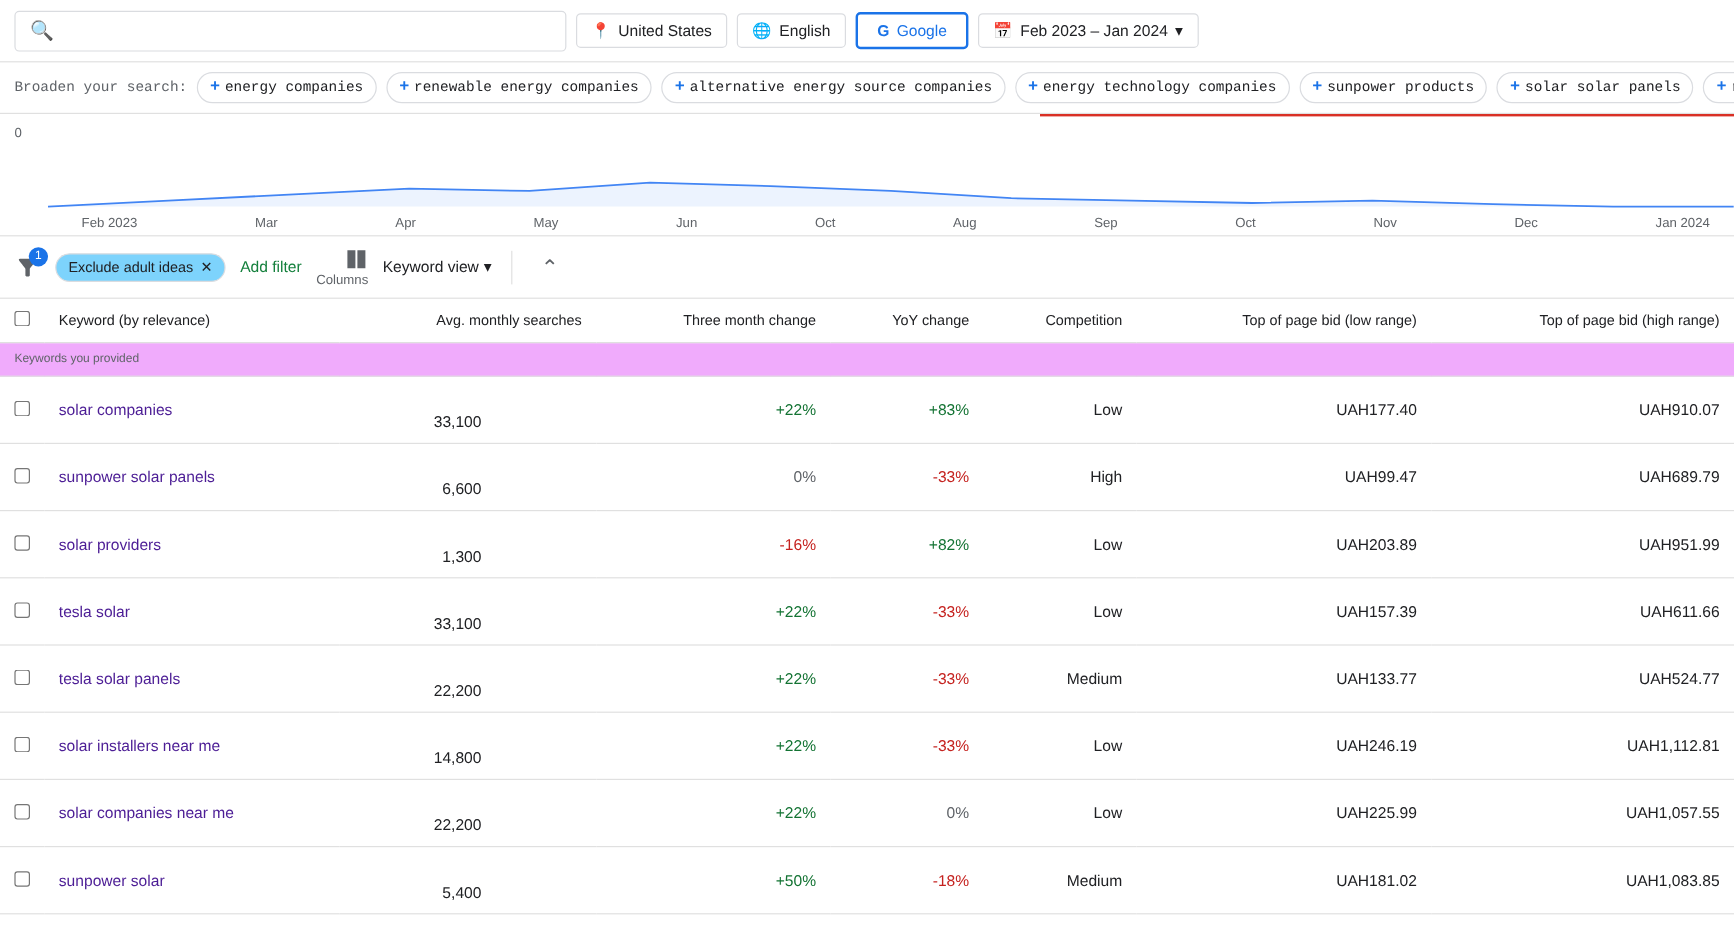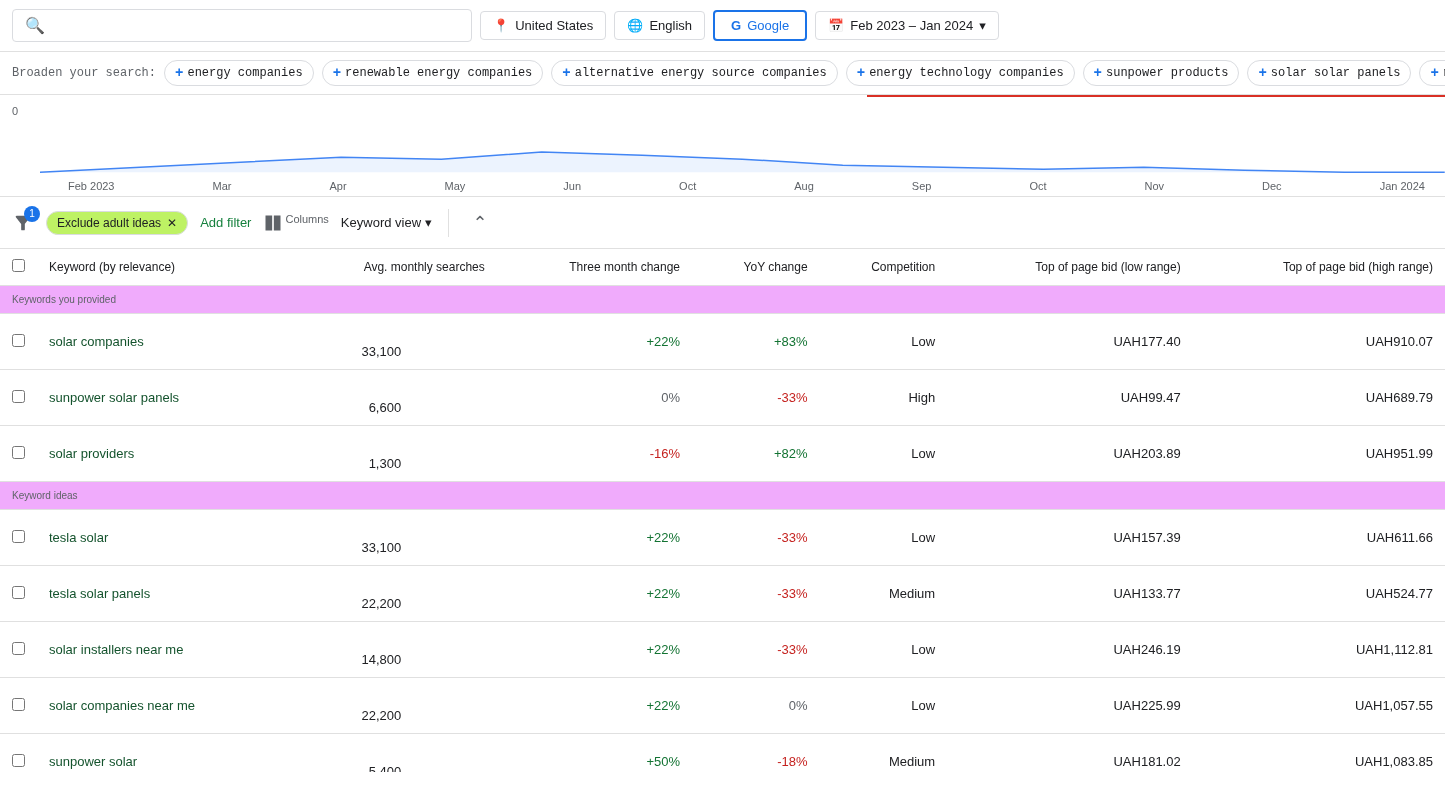--- a/index.html
+++ b/index.html
@@ -165,40 +165,40 @@
       align-items: center;
       justify-content: center;
     }
     .exclude-chip {
       display: flex;
       align-items: center;
       gap: 6px;
       padding: 4px 10px;
       border: 1px solid #dadce0;
       border-radius: 16px;
-      background: #bef264;
+      background: #7dd3fc;
       font-size: 12px;
       cursor: pointer;
       justify-content: space-between;
     }
     .add-filter-btn {
       color: #15803d;
       font-size: 13px;
       cursor: pointer;
       font-weight: 500;
     }
     .keyword-count {
       font-size: 13px;
       color: #202124;
       flex: 1;
     }
     .columns-btn {
       display: flex;
-      flex-direction: row;
-      align-items: flex-start;
+      flex-direction: column;
+      align-items: flex-end;
       gap: 2px;
       cursor: pointer;
       color: #5f6368;
       font-size: 11px;
     }
     .keyword-view-btn {
       display: flex;
       align-items: center;
       gap: 4px;
       cursor: pointer;
@@ -251,21 +251,21 @@
       color: #5f6368;
       font-weight: 500;
     }
     tbody td {
       padding: 10px 12px;
       text-align: right;
       vertical-align: middle;
     }
     tbody td:first-child { text-align: left; }
     tbody td:nth-child(2) { text-align: left; }
-    .keyword-cell { color: #14532d; cursor: pointer; }
+    .keyword-cell { color: #4c1d95; cursor: pointer; }
     .checkbox-col { width: 36px; }
     input[type="checkbox"] { cursor: pointer; accent-color: #1a73e8; }
 
     .trend-up { color: #137333; }
     .trend-down { color: #c5221f; }
     .trend-neutral { color: #5f6368; }
 
     
     .red-line {
       height: 2px;
@@ -470,23 +470,20 @@
               </defs>
     <polyline points="M5,25 L15,18 L25,20 L35,12 L45,15 L55,8 L65,10 L75,5" fill="none" stroke="#4285f4" stroke-width="1.5"></polyline>
   </svg>
       </td>
       <td class="trend-down">-16%</td>
       <td class="trend-up">+82%</td>
       <td>Low</td>
       <td>UAH203.89</td>
       <td>UAH951.99</td>
     </tr>
-        <tr class="section-header">
-          <td colspan="8">Keyword ideas</td>
-        </tr>
         <tr>
       <td class="checkbox-col">
         <input type="checkbox" style="">
       </td>
       <td><span class="keyword-cell">tesla solar</span></td>
       <td>
         33,100 <svg width="80" height="32" viewBox="0 0 80 32">
     <defs>
                 <linearGradient id="gdown" x1="0" y1="0" x2="0" y2="1">
       <stop offset="0%" stop-color="#4285f4" stop-opacity="0.3"></stop>

